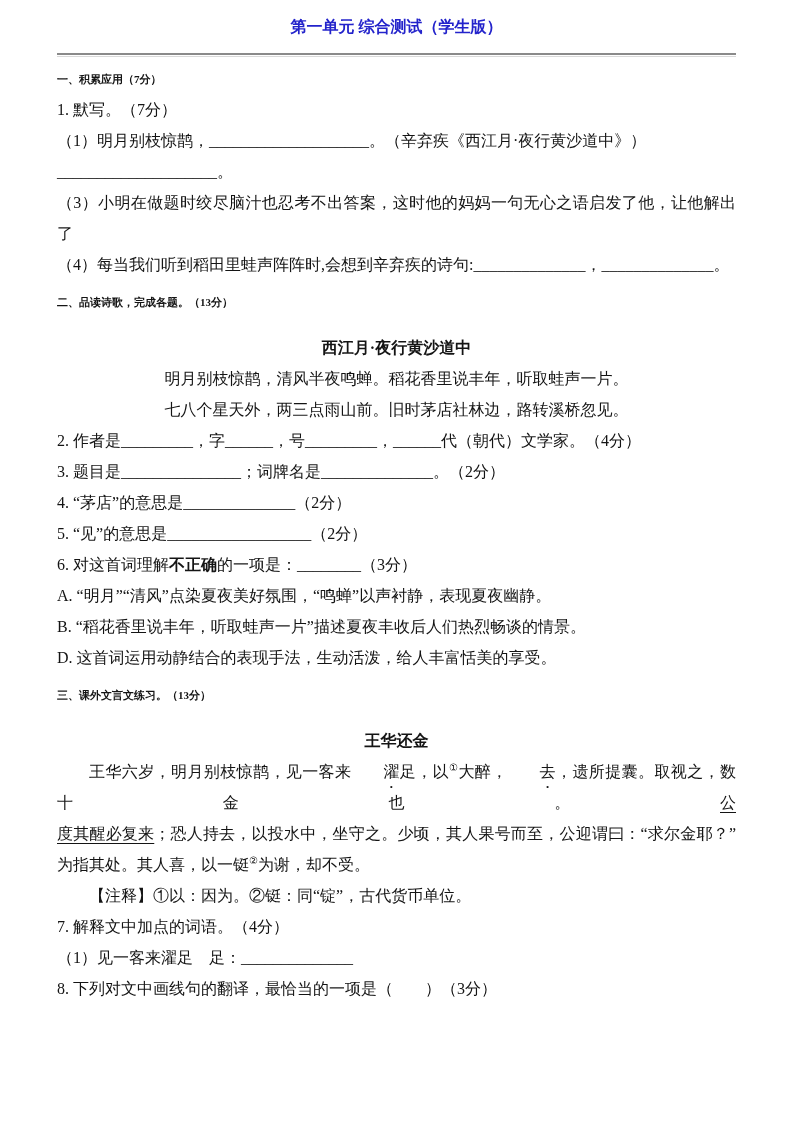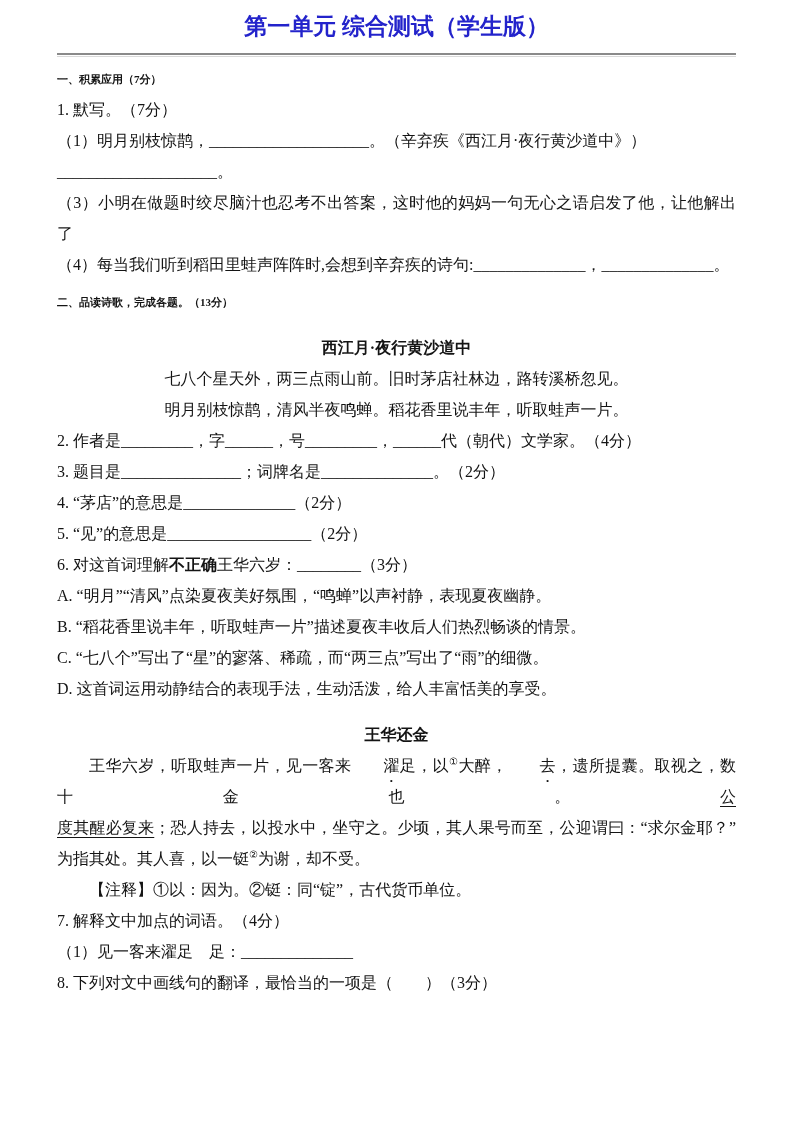--- a/index.html
+++ b/index.html
@@ -5,21 +5,21 @@
   html, body { margin: 0; padding: 0; background: #ffffff; }
   body {
     width: 793px; height: 1122px; overflow: hidden;
     color: #141414;
     font-family: "Liberation Serif", "DejaVu Serif", serif;
     font-size: 16px;
   }
   .page { padding: 8px 57px 0 57px; }
 
   .doc-title {
-    text-align: center; font-weight: bold; font-size: 23px;
+    text-align: center; font-weight: bold; font-size: 16px;
     color: #2323cb; padding-top: 6px; line-height: 26px;
   }
   .rule {
     height: 1px; border-top: 2px solid #8a8a8a; border-bottom: 1px solid #d9d9d9;
     margin-top: 13px; margin-bottom: 4px;
   }
 
   .h { font-weight: bold; font-size: 11px; line-height: 30px; margin-top: 7px; }
   .line { line-height: 31px; }
   .fill { text-align: justify; text-align-last: justify; }
@@ -47,35 +47,35 @@
 
   <div class="h">一、积累应用（7分）</div>
   <div class="line">1. 默写。（7分）</div>
   <div class="line">（1）明月别枝惊鹊，____________________。（辛弃疾《西江月·夜行黄沙道中》）</div>
   <div class="line">____________________。</div>
   <div class="line fill">（3）小明在做题时绞尽脑汁也忍考不出答案，这时他的妈妈一句无心之语启发了他，让他解出了</div>
   <div class="line">（4）每当我们听到稻田里蛙声阵阵时,会想到辛弃疾的诗句:______________，______________。</div>
 
   <div class="h">二、品读诗歌，完成各题。（13分）</div>
   <div class="line center ptitle">西江月·夜行黄沙道中</div>
+  <div class="line center">明月别枝惊鹊，清风半夜鸣蝉。稻花香里说丰年，听取蛙声一片。</div>
   <div class="line center">七八个星天外，两三点雨山前。旧时茅店社林边，路转溪桥忽见。</div>
-  <div class="line center">明月别枝惊鹊，清风半夜鸣蝉。稻花香里说丰年，听取蛙声一片。</div>
   <div class="line">2. 作者是_________，字______，号_________，______代（朝代）文学家。（4分）</div>
   <div class="line">3. 题目是_______________；词牌名是______________。（2分）</div>
   <div class="line">4. “茅店”的意思是______________（2分）</div>
   <div class="line">5. “见”的意思是__________________（2分）</div>
-  <div class="line"><span>6. 对这首词理解</span><span class="b">不正确</span><span>王华六岁：________（3分）</span></div>
+  <div class="line"><span>6. 对这首词理解</span><span class="b">不正确</span><span>的一项是：________（3分）</span></div>
   <div class="line">A. “明月”“清风”点染夏夜美好氛围，“鸣蝉”以声衬静，表现夏夜幽静。</div>
   <div class="line">B. “稻花香里说丰年，听取蛙声一片”描述夏夜丰收后人们热烈畅谈的情景。</div>
-  <div class="line">C. “七八个”写出了“星”的寥落、稀疏，而“两三点”写出了“雨”的细微。</div>
   <div class="line">D. 这首词运用动静结合的表现手法，生动活泼，给人丰富恬美的享受。</div>
 
+  <div class="h">三、课外文言文练习。（13分）</div>
   <div class="line center ptitle">王华还金</div>
 
-  <div class="line fill indent"><span>王华六岁，听取蛙声一片，见一客来</span><span class="dot">濯</span><span>足，以</span><span class="sup">①</span><span>大醉，</span><span class="dot">去</span><span>，遗所提囊。取视之，数十金也。</span><span class="ul">公</span></div>
+  <div class="line fill indent"><span>王华六岁，明月别枝惊鹊，见一客来</span><span class="dot">濯</span><span>足，以</span><span class="sup">①</span><span>大醉，</span><span class="dot">去</span><span>，遗所提囊。取视之，数十金也。</span><span class="ul">公</span></div>
 
   <div class="line fill"><span class="ul">度其醒必复来</span><span>；恐人持去，以投水中，坐守之。少顷，其人果号而至，公迎谓曰：“求尔金耶？”</span></div>
 
   <div class="line"><span>为指其处。其人喜，以一铤</span><span class="sup">②</span><span>为谢，却不受。</span></div>
 
   <div class="line note-indent">【注释】①以：因为。②铤：同“锭”，古代货币单位。</div>
 
   <div class="line">7. 解释文中加点的词语。（4分）</div>
   <div class="line">（1）见一客来濯足　足：______________</div>
   <div class="line">8. 下列对文中画线句的翻译，最恰当的一项是（　　）（3分）</div>

